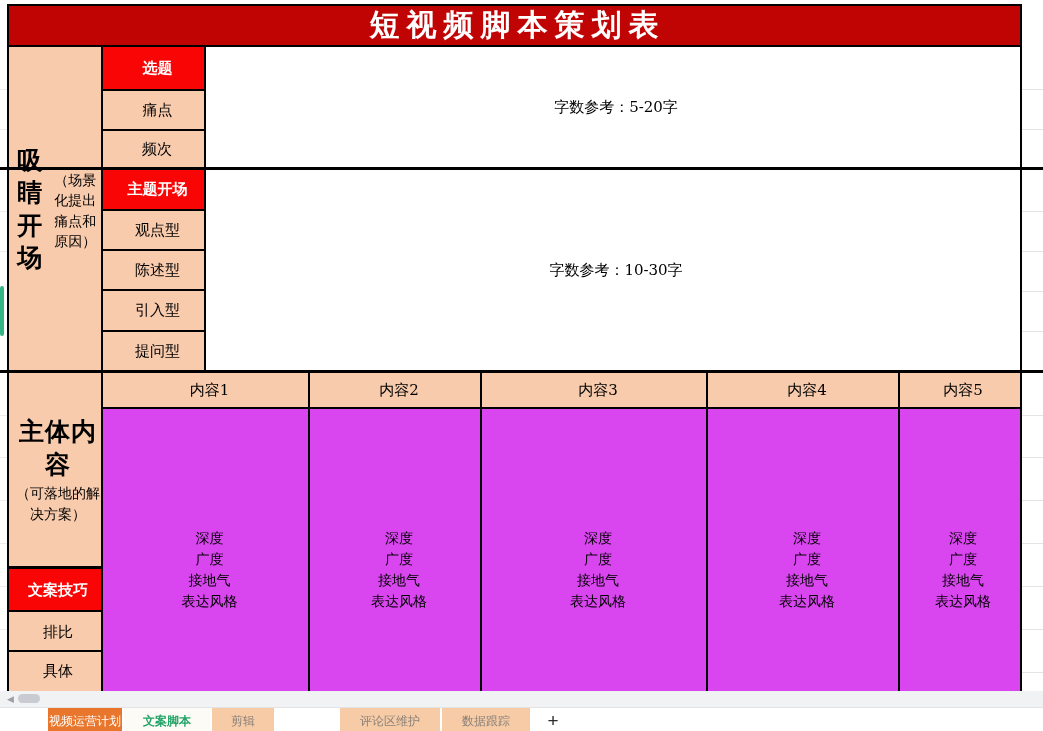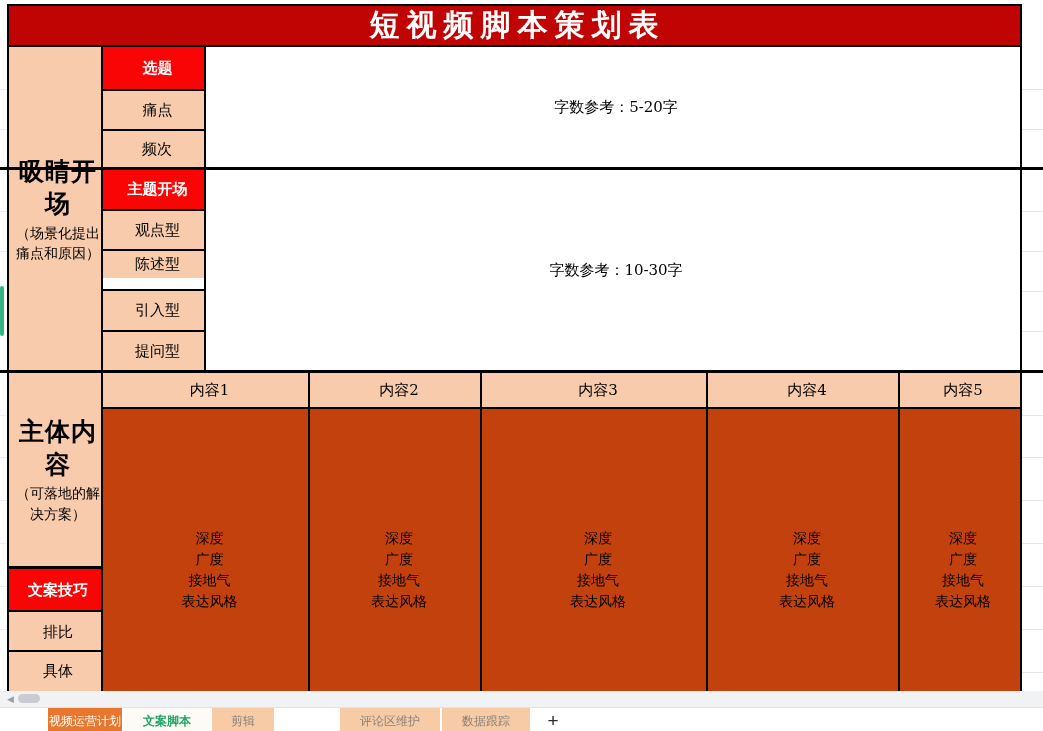--- a/index.html
+++ b/index.html
@@ -8,21 +8,21 @@
   .abs{position:absolute;box-sizing:border-box;}
   .cell{display:flex;align-items:center;justify-content:center;text-align:center;color:#000;padding-left:6px;}
   .peach{background:#F8CBAD;}
   .redcell{background:#F90505;color:#fff;font-weight:bold;}
   .line{position:absolute;background:#000;pointer-events:none;}
   .faint{position:absolute;background:#E4E4E6;height:1px;pointer-events:none;}
   .faintL{position:absolute;background:#EDEDEF;height:1px;pointer-events:none;}
   .rowlabel{font-size:15px;}
   .note{font-size:15px;background:#fff;}
   .hdr{font-size:15px;}
-  .bodycell{background:#c2410c;flex-direction:column;font-size:14px;line-height:21px;padding-top:40px;}
+  .bodycell{background:#d946ef;flex-direction:column;font-size:14px;line-height:21px;padding-top:40px;}
   .biglabel{font-size:25px;font-weight:bold;line-height:1.3;letter-spacing:1px;}
   .sublabel{font-size:14px;line-height:1.45;margin-top:2px;}
   .banner{background:#C00404;color:#fff;font-size:30px;font-weight:bold;letter-spacing:7px;}
   
   .scrollstrip{background:#F1F2F4;font-family:"Liberation Sans",sans-serif;}
   .tabbar{background:#ffffff;display:flex;align-items:stretch;padding-left:48px;
           font-family:"Liberation Sans",sans-serif;}
   .tab{display:flex;align-items:center;justify-content:center;font-size:12px;margin-right:2px;
        color:#8B8178;background:#F6CBA6;white-space:nowrap;cursor:pointer;}
   .tab.first{background:#E8772D;color:#ffffff;}
@@ -35,41 +35,41 @@
 </style>
 </head>
 <body>
 
 <div id="screen">
 
   <div class="abs cell banner" style="left:7px;top:4px;width:1015px;height:43px;">
     <span>短视频脚本策划表</span>
   </div>
 
-  <div class="abs cell peach" style="left:7px;top:47px;width:96px;height:325px;flex-direction:column;">
+  <div class="abs cell peach" style="left:7px;top:47px;width:96px;height:325px;flex-direction:row;">
     <div class="biglabel">吸睛开场</div>
     <div class="sublabel">（场景化提出痛点和原因）</div>
   </div>
 
   <div class="abs cell redcell rowlabel" style="left:103px;top:47px;width:103px;height:43px;">
     <span>选题</span>
   </div>
   <div class="abs cell peach rowlabel" style="left:103px;top:90px;width:103px;height:40px;">
     <span>痛点</span>
   </div>
   <div class="abs cell peach rowlabel" style="left:103px;top:130px;width:102px;height:38px;align-items:center;">
     <span>频次</span>
   </div>
   <div class="abs cell redcell rowlabel" style="left:103px;top:168px;width:103px;height:42px;">
     <span>主题开场</span>
   </div>
   <div class="abs cell peach rowlabel" style="left:103px;top:210px;width:103px;height:40px;">
     <span>观点型</span>
   </div>
-  <div class="abs cell peach rowlabel" style="left:103px;top:250px;width:103px;height:28px;">
+  <div class="abs cell peach rowlabel" style="left:103px;top:250px;width:103px;height:40px;">
     <span>陈述型</span>
   </div>
   <div class="abs cell peach rowlabel" style="left:103px;top:290px;width:103px;height:41px;">
     <span>引入型</span>
   </div>
   <div class="abs cell peach rowlabel" style="left:103px;top:331px;width:103px;height:41px;">
     <span>提问型</span>
   </div>
 
   <div class="abs cell note" style="left:206px;top:47px;width:814px;height:121px;">

